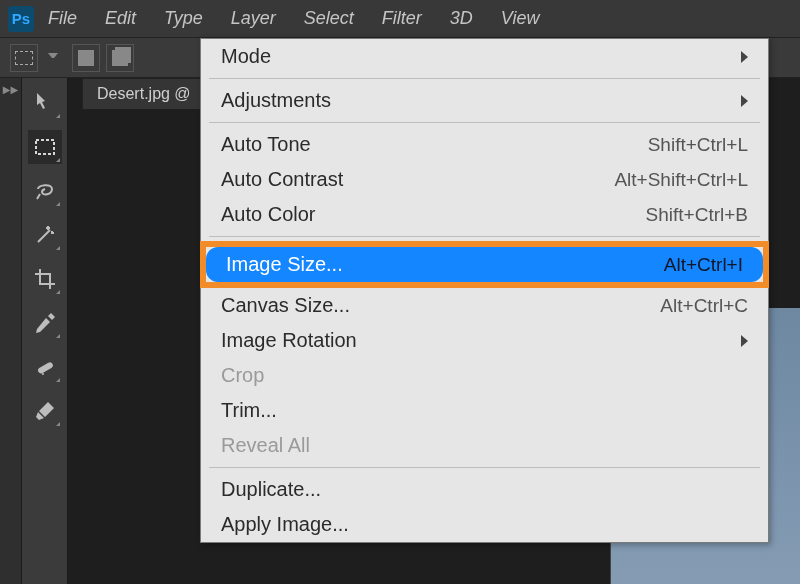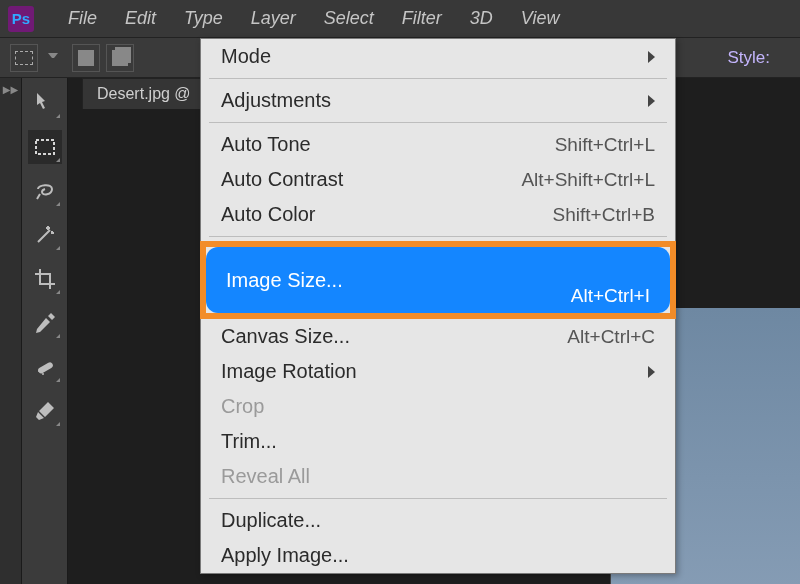--- a/index.html
+++ b/index.html
@@ -1,47 +1,47 @@
 <!DOCTYPE html>
 <html><head>
 <meta charset="utf-8">
 <style>
   * { margin: 0; padding: 0; box-sizing: border-box; font-family: "Segoe UI", Tahoma, sans-serif; }
   body { width: 800px; height: 584px; background: #353535; overflow: hidden; position: relative; }
   .menubar { height: 38px; background: #383838; display: flex; align-items: center; padding-left: 8px; border-bottom: 1px solid #222; }
-  .ps-logo { width: 26px; height: 26px; background: #701a75; color: #31a8ff; font-weight: bold; font-size: 15px; display: flex; align-items: center; justify-content: center; border-radius: 3px; margin-right: 20px; }
+  .ps-logo { width: 26px; height: 26px; background: #0c4a6e; color: #31a8ff; font-weight: bold; font-size: 15px; display: flex; align-items: center; justify-content: center; border-radius: 3px; }
   .menu-item { color: #c5c5c5; font-size: 18px; padding: 6px 14px; cursor: pointer; position: relative; font-style: italic; }
   .menu-item.circled { border: 2px solid #a34a0e; border-radius: 50% / 60%; padding: 4px 14px; }
   .options-bar { height: 40px; background: #3a3a3a; border-bottom: 1px solid #222; display: flex; align-items: center; padding-left: 10px; }
   .opt-icon { width: 28px; height: 28px; border: 1px solid #555; margin-right: 6px; display:flex; align-items:center; justify-content:center; }
   .marquee-icon { width:18px; height:14px; border:1px dashed #aaa; }
   .square-icon { width:16px; height:16px; background:#888; }
   .dd { width:10px; height:10px; border-left:4px solid transparent; border-right:4px solid transparent; border-top:5px solid #888; margin-left:4px; }
   .style-label { color:#c4b5fd; font-size:17px; position:absolute; right:30px; top:50%; transform:translateY(-50%); }
   .main { position: relative; display: flex; height: calc(100% - 78px); }
   .left-edge { width: 22px; background: #2f2f2f; border-right: 1px solid #1a1a1a; display:flex; flex-direction:column; align-items:center; padding-top:6px; }
   .expand-handle { color:#888; font-size:10px; }
   .tools { width: 46px; background: #3b3b3b; border-right: 1px solid #1a1a1a; padding-top: 8px; display: flex; flex-direction: column; align-items: center; gap: 10px; }
   .tool { width: 34px; height: 34px; display: flex; align-items: center; justify-content: center; color: #bdbdbd; position: relative; }
   .tool.active { background: #2a2a2a; }
   .tool svg { width: 24px; height: 24px; }
   .corner-tick { position:absolute; right:2px; bottom:2px; width:0; height:0; border-right:4px solid #888; border-top:4px solid transparent; }
   .workspace { flex: 1; background: #1e1e1e; position: relative; }
   .doc-tab { position:absolute; top:0; left:14px; background:#353535; color:#cfcfcf; font-size:16px; padding:6px 14px; border:1px solid #222; border-bottom:none; }
   .canvas-preview { position:absolute; right:0; top:230px; width:190px; height:340px; background: linear-gradient(#6e88a2,#8aa0b8); border-left:1px solid #444; }
-  .dropdown { position:absolute; top:38px; left:200px; width:476px; background:#e6e6e6; border:1px solid #7a7a7a; box-shadow:2px 2px 6px rgba(0,0,0,0.3); z-index:10; }
+  .dropdown { position:absolute; top:38px; left:200px; width:569px; background:#e6e6e6; border:1px solid #7a7a7a; box-shadow:2px 2px 6px rgba(0,0,0,0.3); z-index:10; }
   .dd-row { display:flex; align-items:center; padding:6px 20px; font-size:20px; color:#2b2b2b; cursor:pointer; }
   .dd-row.disabled { color:#9a9a9a; cursor:default; }
   .dd-row .label { flex:1; }
   .dd-row .shortcut { color:#555; font-size:19px; }
   .dd-row .submenu-arrow { width:0; height:0; border-top:6px solid transparent; border-bottom:6px solid transparent; border-left:7px solid #444; margin-left:auto; }
   .dd-sep { height:1px; background:#bdbdbd; margin:4px 8px; }
   .highlight-wrap { border:6px solid #f28c28; margin:0 -1px; }
   .dd-row.selected { background:#1486ff; color:#fff;border-radius:12px; }
-  .dd-row.selected .shortcut { color:#ffffff;margin-top:32px; }
+  .dd-row.selected .shortcut { color:#0f172a; }
 </style>
 </head>
 <body>
 
 <div class="menubar">
   <div class="ps-logo">Ps</div>
   <div class="menu-item">File</div>
   <div class="menu-item">Edit</div>
   <div class="menu-item">Type</div>
   <div class="menu-item">Layer</div>

